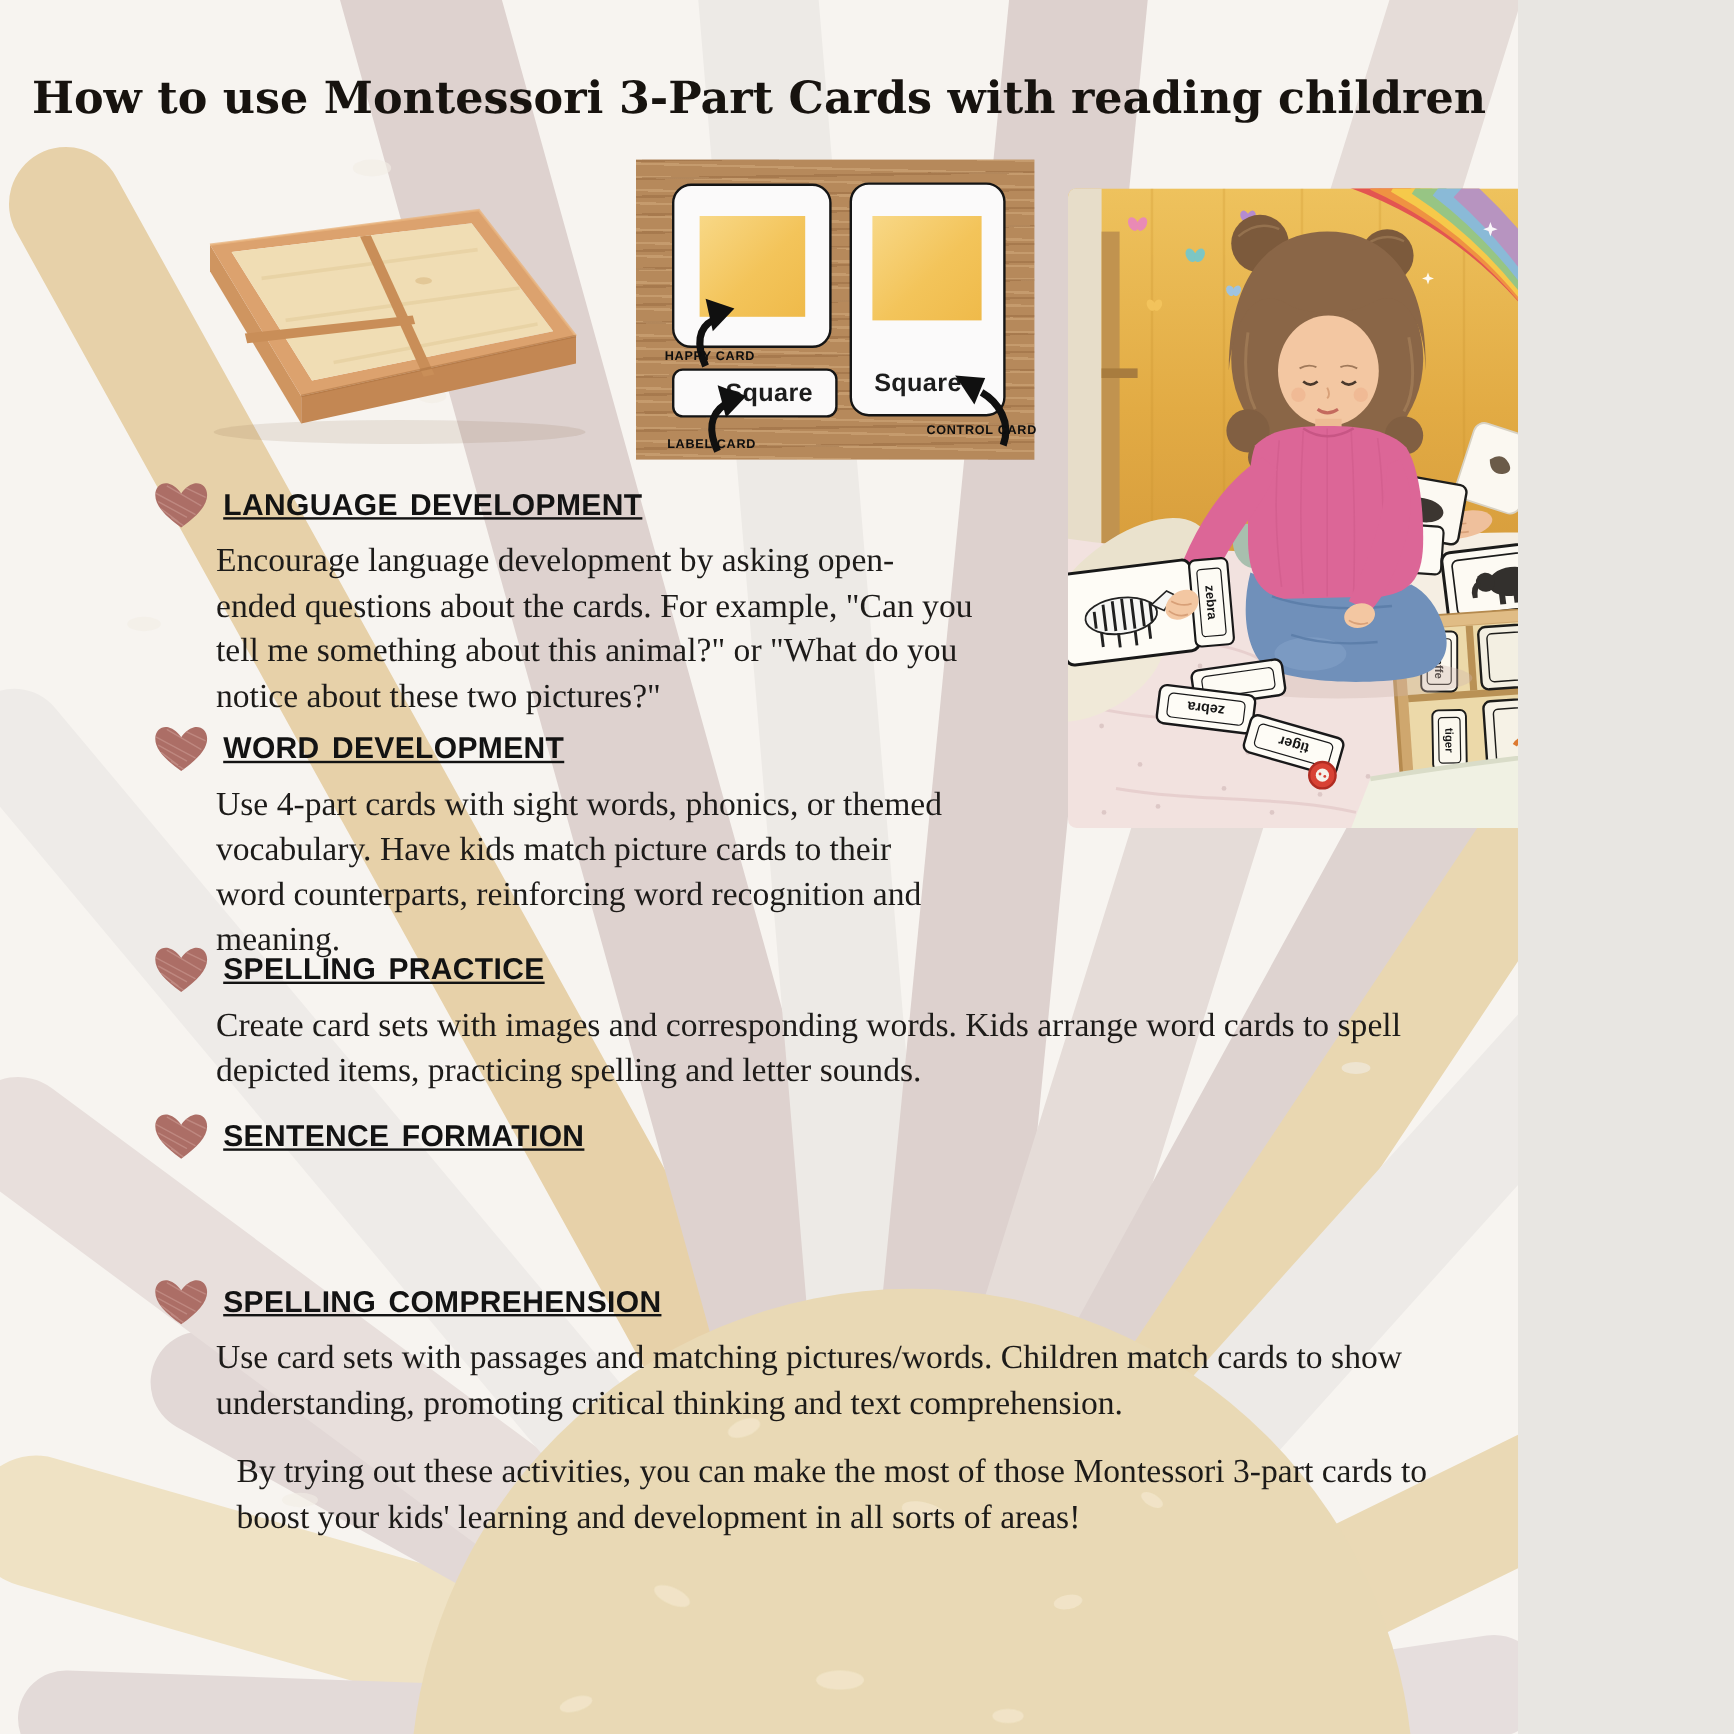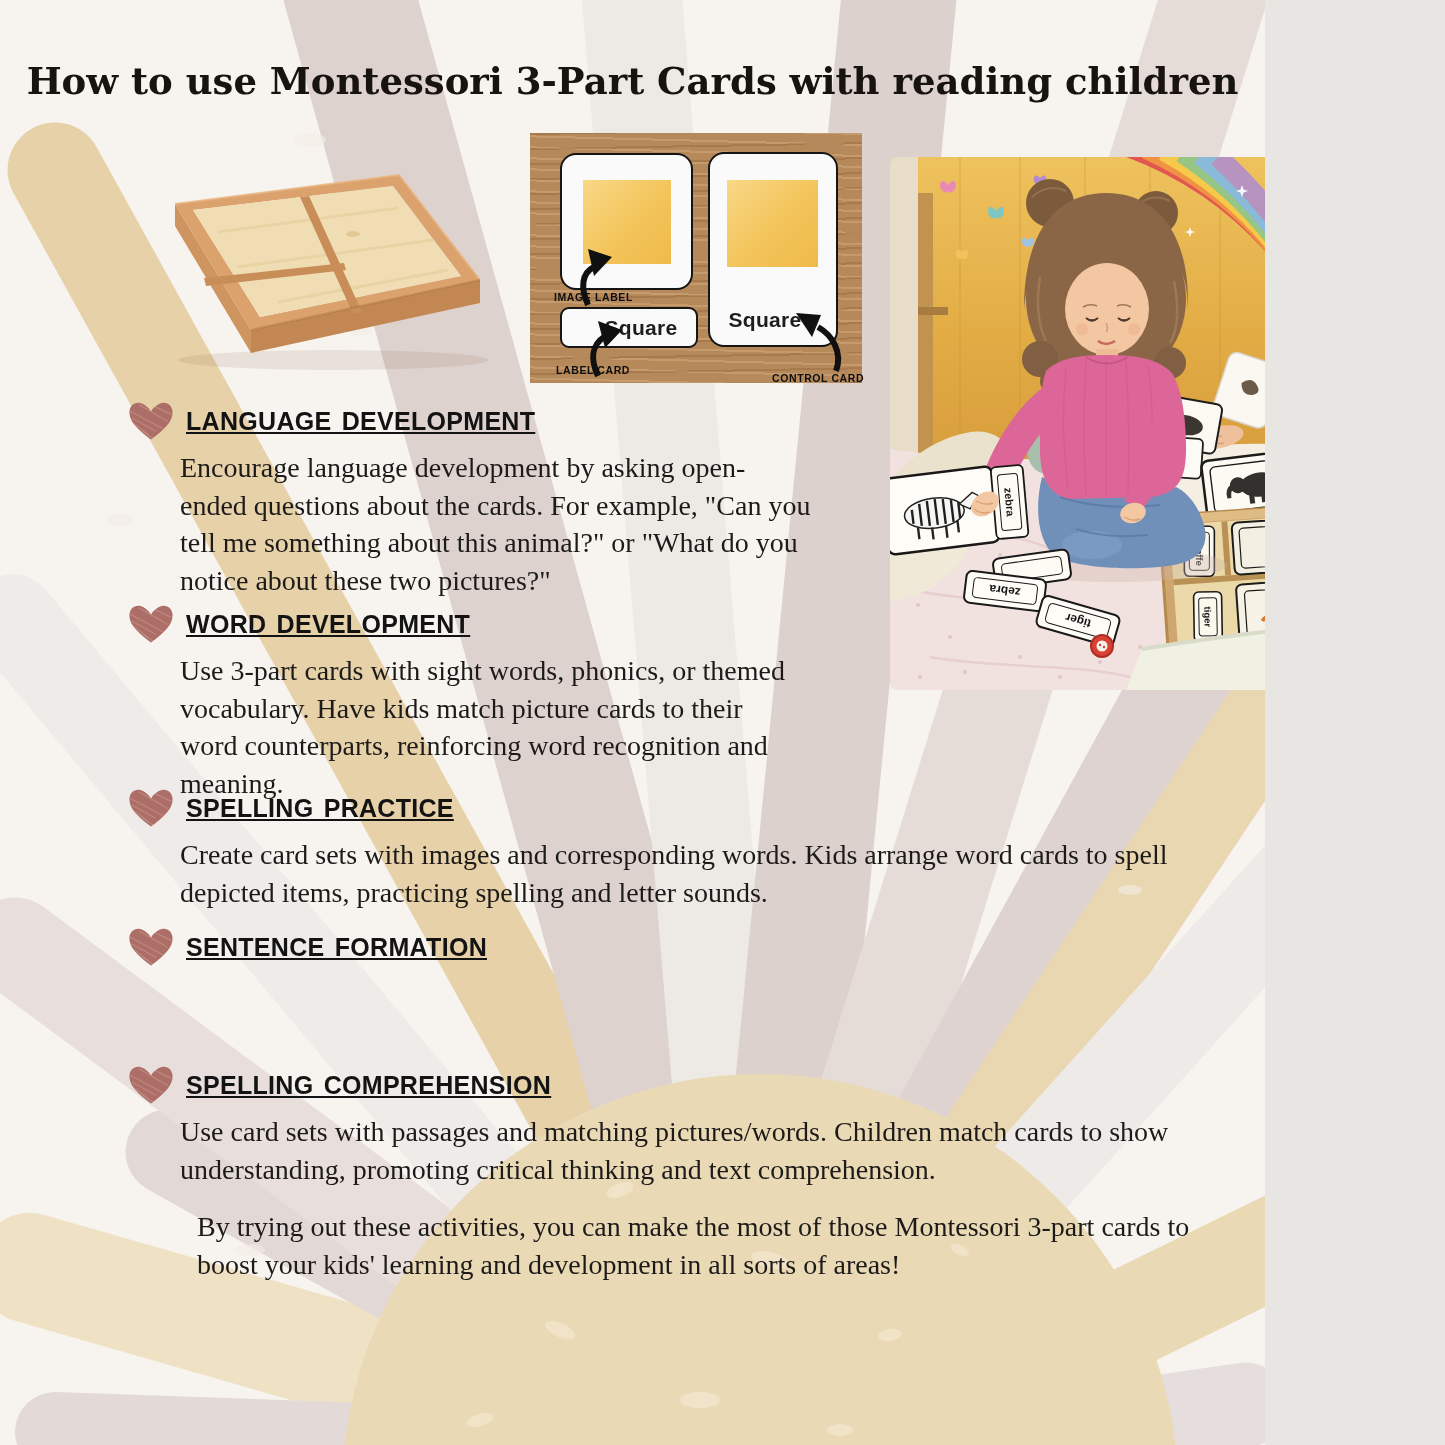--- a/index.html
+++ b/index.html
@@ -21,21 +21,21 @@
   .card-control{left:178px;top:19px;width:130px;height:195px;border-radius:16px;}
   .ysq{position:absolute;background:linear-gradient(135deg,#f8d887 0%,#f3c45a 55%,#efba4a 100%);}
   .card-image .ysq{left:21px;top:25px;width:88px;height:84px;}
   .card-control .ysq{left:17px;top:26px;width:91px;height:87px;}
   .sq-word{font:700 21px "Liberation Sans",sans-serif;color:#1d1d1d;letter-spacing:.3px;}
   .card-label .sq-word{margin-left:24px;}
   .card-control .sq-word{position:absolute;left:0;right:16px;bottom:13px;text-align:center;}
   .dcaption{position:absolute;font:700 10.5px "Liberation Sans",sans-serif;color:#0e0e0e;letter-spacing:.6px;white-space:nowrap;}
   .cap-image{left:24px;top:158px;}
   .cap-label{left:26px;top:231px;}
-  .cap-control{left:242px;top:239px;}
+  .cap-control{left:242px;top:220px;}
   .darrows{position:absolute;left:0;top:0;width:332px;height:250px;}
 
   .photo-svg{position:absolute;left:890px;top:157px;width:467px;height:533px;}
 
   
   .sec{position:absolute;left:127px;}
   .sec-head{display:flex;align-items:center;gap:11px;}
   .heart{width:48px;height:42px;flex:none;}
   .sec h2{margin:0;font:700 25px/1.08 "Liberation Sans",sans-serif;color:#131313;letter-spacing:.3px;word-spacing:3px;text-decoration:underline;}
   .sec p{margin:7px 0 0 53px;font:400 28px/1.34 "Liberation Serif",serif;color:#1d1b19;white-space:pre-line;}
@@ -134,21 +134,21 @@
     <svg class="darrows" viewBox="0 0 332 250">
       <g fill="#101010" stroke="none">
         <path d="M58,172 C50,154 52,140 64,134" fill="none" stroke="#101010" stroke-width="6"></path>
         <polygon points="58,116 82,124 64,143"></polygon>
         <path d="M68,243 C60,226 62,212 74,204" fill="none" stroke="#101010" stroke-width="6"></path>
         <polygon points="68,188 92,197 75,215"></polygon>
         <path d="M306,238 C313,219 302,202 288,194" fill="none" stroke="#101010" stroke-width="6"></path>
         <polygon points="266,180 291,182 282,204"></polygon>
       </g>
     </svg>
-    <span class="dcaption cap-image">IMAGE LABEL</span>
+    <span class="dcaption cap-image">HAPPY CARD</span>
     <span class="dcaption cap-label">LABEL CARD</span>
     <span class="dcaption cap-control">CONTROL CARD</span>
   </div>
 
   <svg class="photo-svg" viewBox="0 0 467 533">
     <defs>
       <clipPath id="pclip">
           <rect x="0" y="0" width="467" height="533" rx="7"></rect>
         </clipPath>
       <linearGradient id="woodG" x1="0" y1="0" x2="0" y2="1">
@@ -416,21 +416,21 @@
 notice about these two pictures?"</p>
   </section>
 
   <section class="sec s2">
     <div class="sec-head">
       <svg class="heart" viewBox="0 0 40 35">
           <use href="#heart-sym"></use>
         </svg>
       <h2>WORD DEVELOPMENT</h2>
     </div>
-    <p>Use 3-part cards with sight words, phonics, or themed
+    <p>Use 4-part cards with sight words, phonics, or themed
 vocabulary. Have kids match picture cards to their
 word counterparts, reinforcing word recognition and
 meaning.</p>
   </section>
 
   <section class="sec s3">
     <div class="sec-head">
       <svg class="heart" viewBox="0 0 40 35">
           <use href="#heart-sym"></use>
         </svg>

